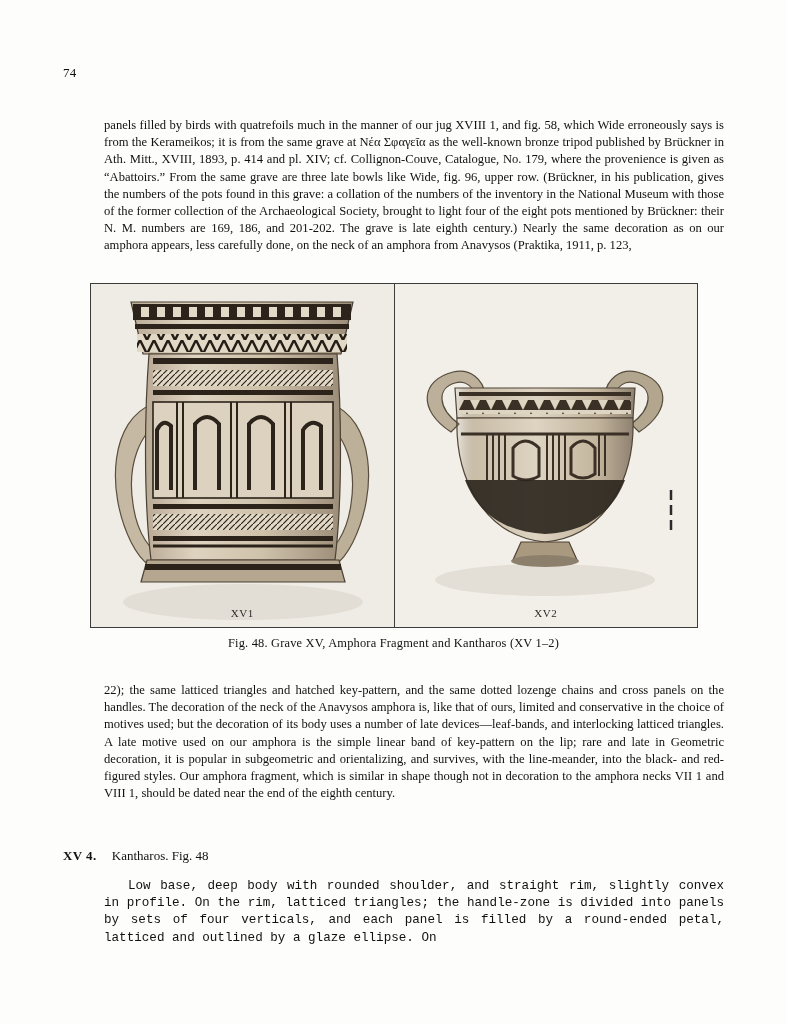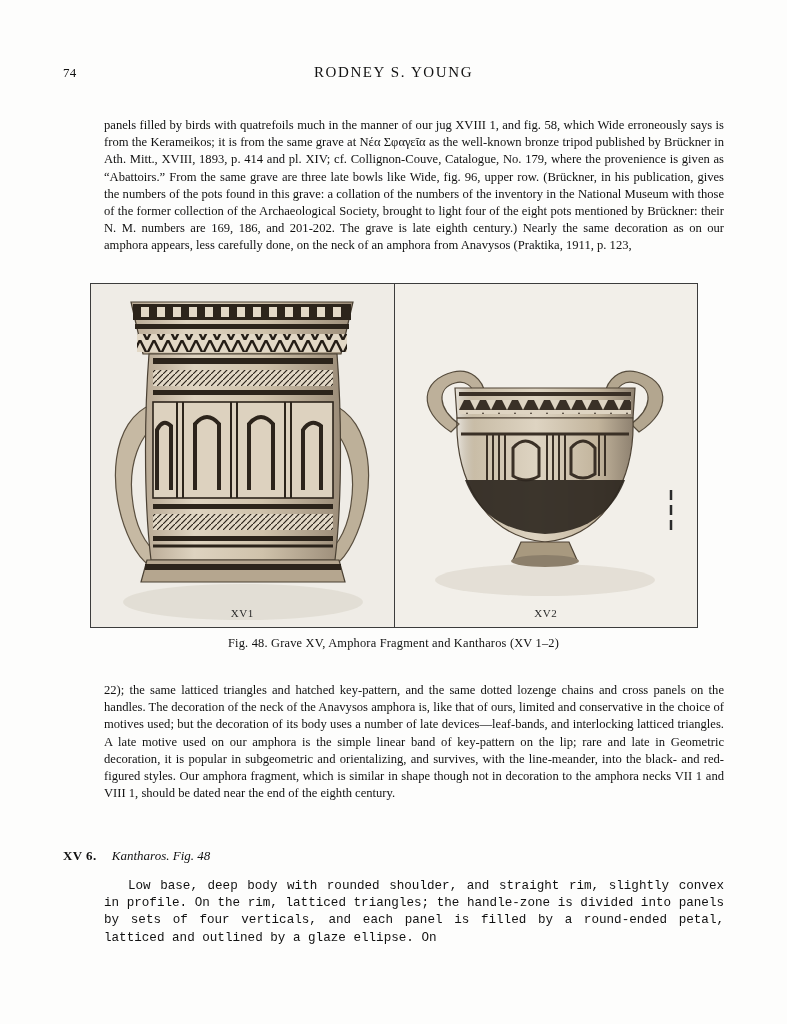--- a/index.html
+++ b/index.html
@@ -100,33 +100,32 @@
 
   #para-mid { top: 682px; }
 
   .section-head {
     position: absolute;
     left: 63px;
     top: 848px;
     font-size: 13px;
   }
   .section-head .label { font-weight: bold; letter-spacing: 0.4px; }
-  .section-head .rest { margin-left: 12px; font-style: italic; }
+  .section-head .rest { margin-left: 12px; }
 
   #para-desc { top: 878px; left: 104px; }
   .indent { text-indent: 24px; font-family: Liberation Mono, monospace; }
   .measure-line { text-indent: 24px; }
 </style>
 </head>
 <body>
 
 <div class="page">
 
   <div class="page-number">74</div>
-  <div class="running-head">RODNEY S. YOUNG</div>
 
   <div class="body-block" id="para-top">
     <p>panels filled by birds with quatrefoils much in the manner of our jug XVIII 1, and fig. 58, which Wide erroneously says is from the Kerameikos; it is from the same grave at Νέα  Σφαγεῖα as the well-known bronze tripod published by Brückner in Ath. Mitt., XVIII, 1893, p. 414 and pl. XIV; cf. Collignon-Couve, Catalogue, No. 179, where the provenience is given as “Abattoirs.” From the same grave are three late bowls like Wide, fig. 96, upper row. (Brückner, in his publication, gives the numbers of the pots found in this grave: a collation of the numbers of the inventory in the National Museum with those of the former collection of the Archaeological Society, brought to light four of the eight pots mentioned by Brückner: their N. M. numbers are 169, 186, and 201-202. The grave is late eighth century.) Nearly the same decoration as on our amphora appears, less carefully done, on the neck of an amphora from Anavysos (Praktika, 1911, p. 123,</p>
   </div>
 
   <div class="plate">
 
     <div class="plate-half left">
       <svg class="vessel-svg" width="303" height="343" viewBox="0 0 303 343">
         <defs>
@@ -260,21 +259,21 @@
     </div>
   </div>
 
   <div class="fig-caption">Fig. 48.   Grave XV, Amphora Fragment and Kantharos (XV 1–2)</div>
 
   <div class="body-block" id="para-mid">
     <p>22); the same latticed triangles and hatched key-pattern, and the same dotted lozenge chains and cross panels on the handles. The decoration of the neck of the Anavysos amphora is, like that of ours, limited and conservative in the choice of motives used; but the decoration of its body uses a number of late devices—leaf-bands, and interlocking latticed triangles. A late motive used on our amphora is the simple linear band of key-pattern on the lip; rare and late in Geometric decoration, it is popular in subgeometric and orientalizing, and survives, with the line-meander, into the black- and red-figured styles. Our amphora fragment, which is similar in shape though not in decoration to the amphora necks VII 1 and VIII 1, should be dated near the end of the eighth century.</p>
   </div>
 
   <div class="section-head">
-    <span class="label">XV 6.</span>
+    <span class="label">XV 4.</span>
     <span class="rest">Kantharos.  Fig. 48</span>
   </div>
 
   <div class="body-block" id="para-desc">
     <p class="indent">Low base, deep body with rounded shoulder, and straight rim, slightly convex in profile. On the rim, latticed triangles; the handle-zone is divided into panels by sets of four verticals, and each panel is filled by a round-ended petal, latticed and outlined by a glaze ellipse. On</p>
   </div>
 
 </div>
 
 </body></html>

